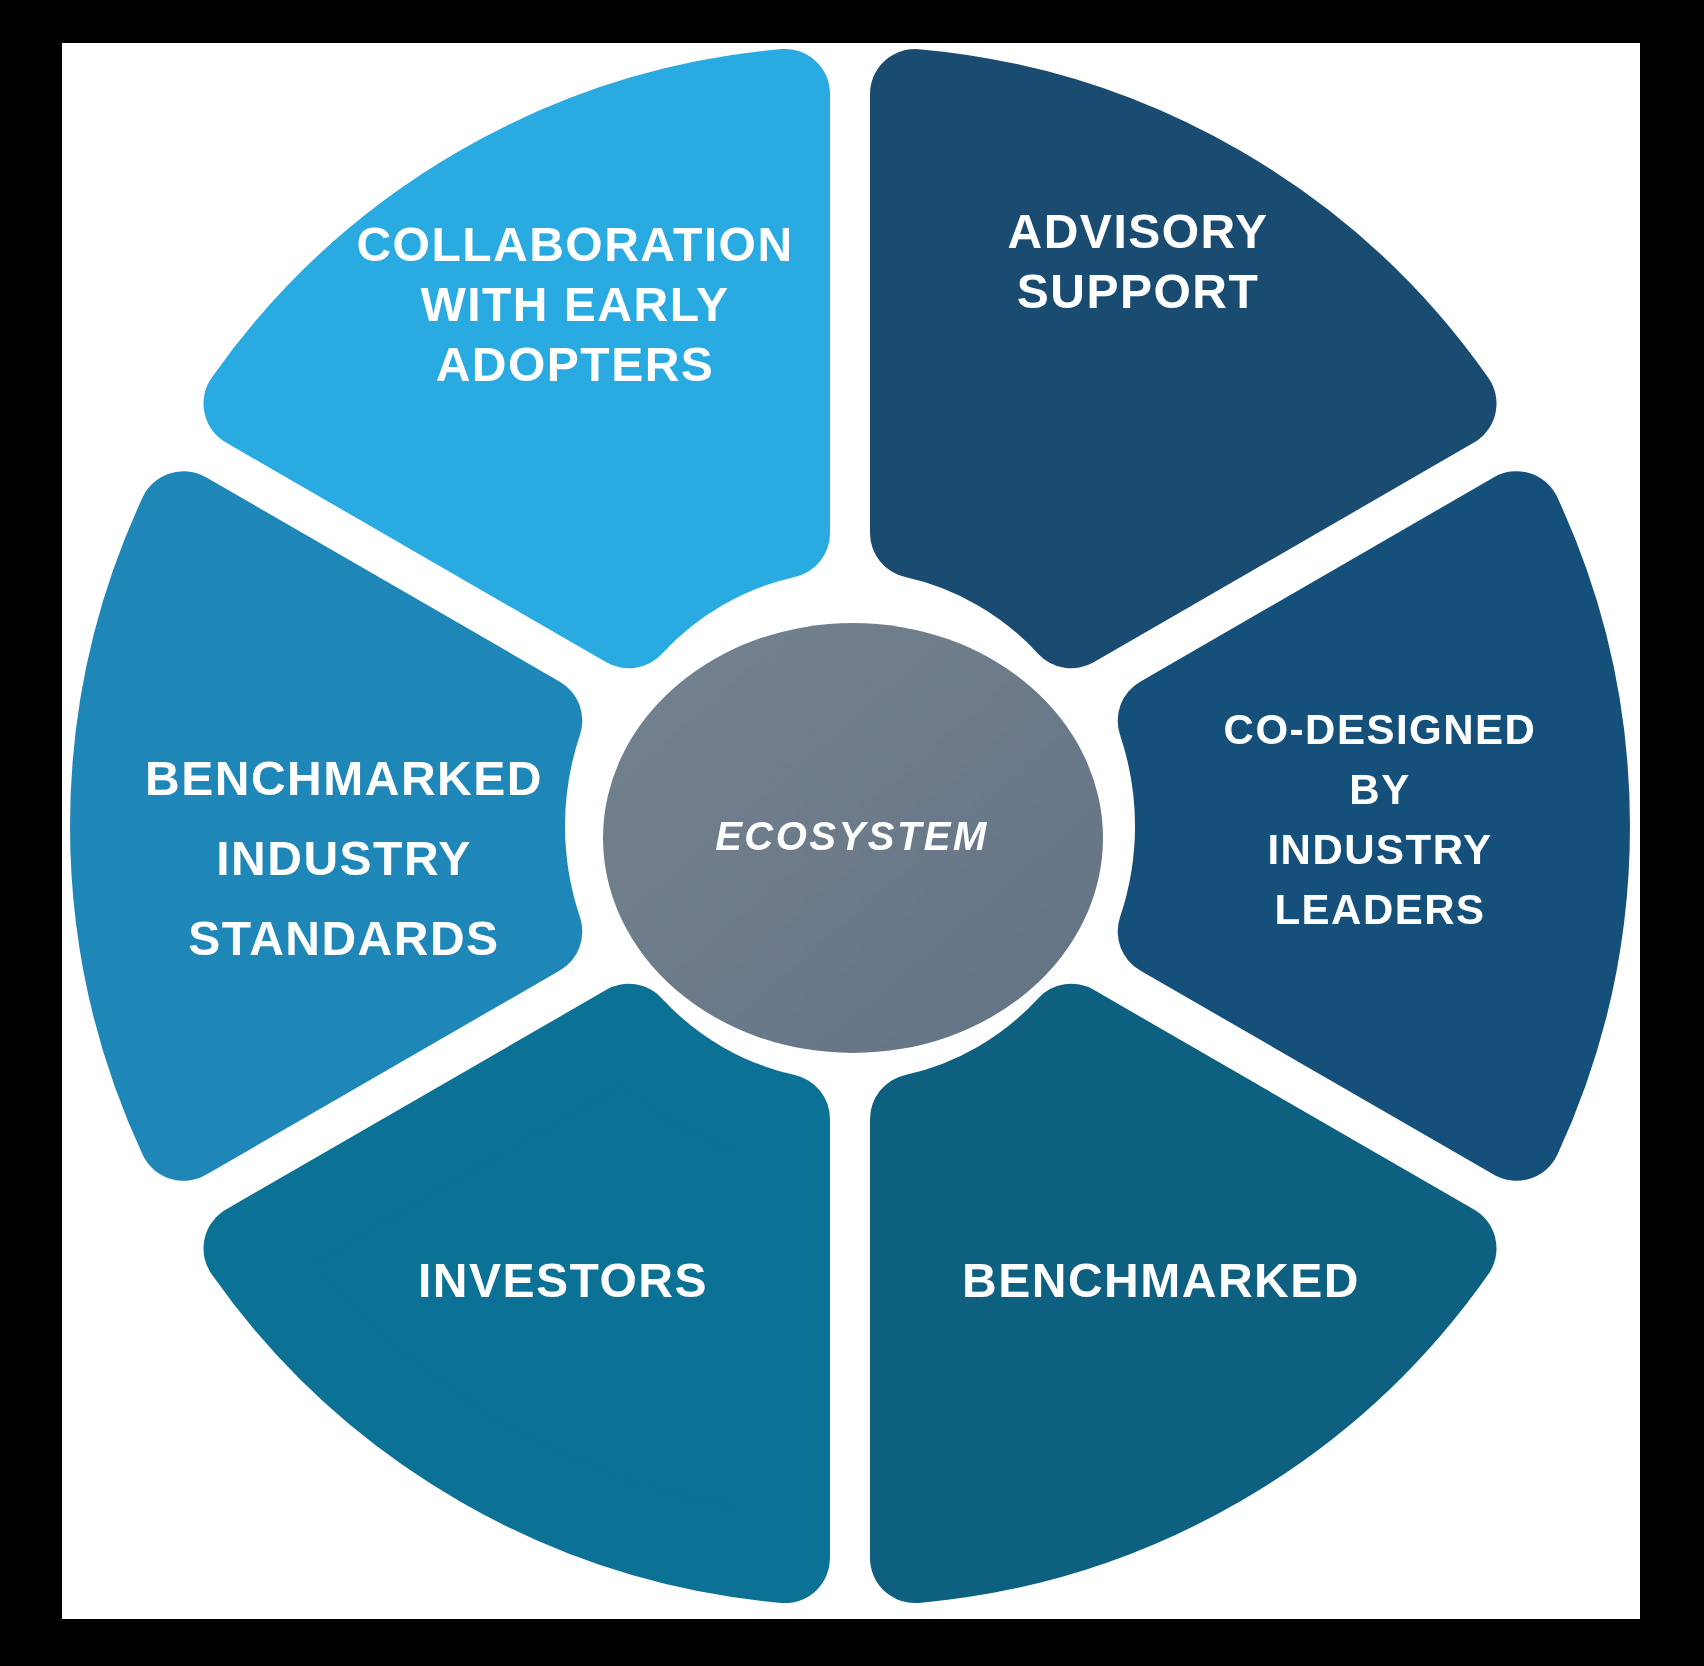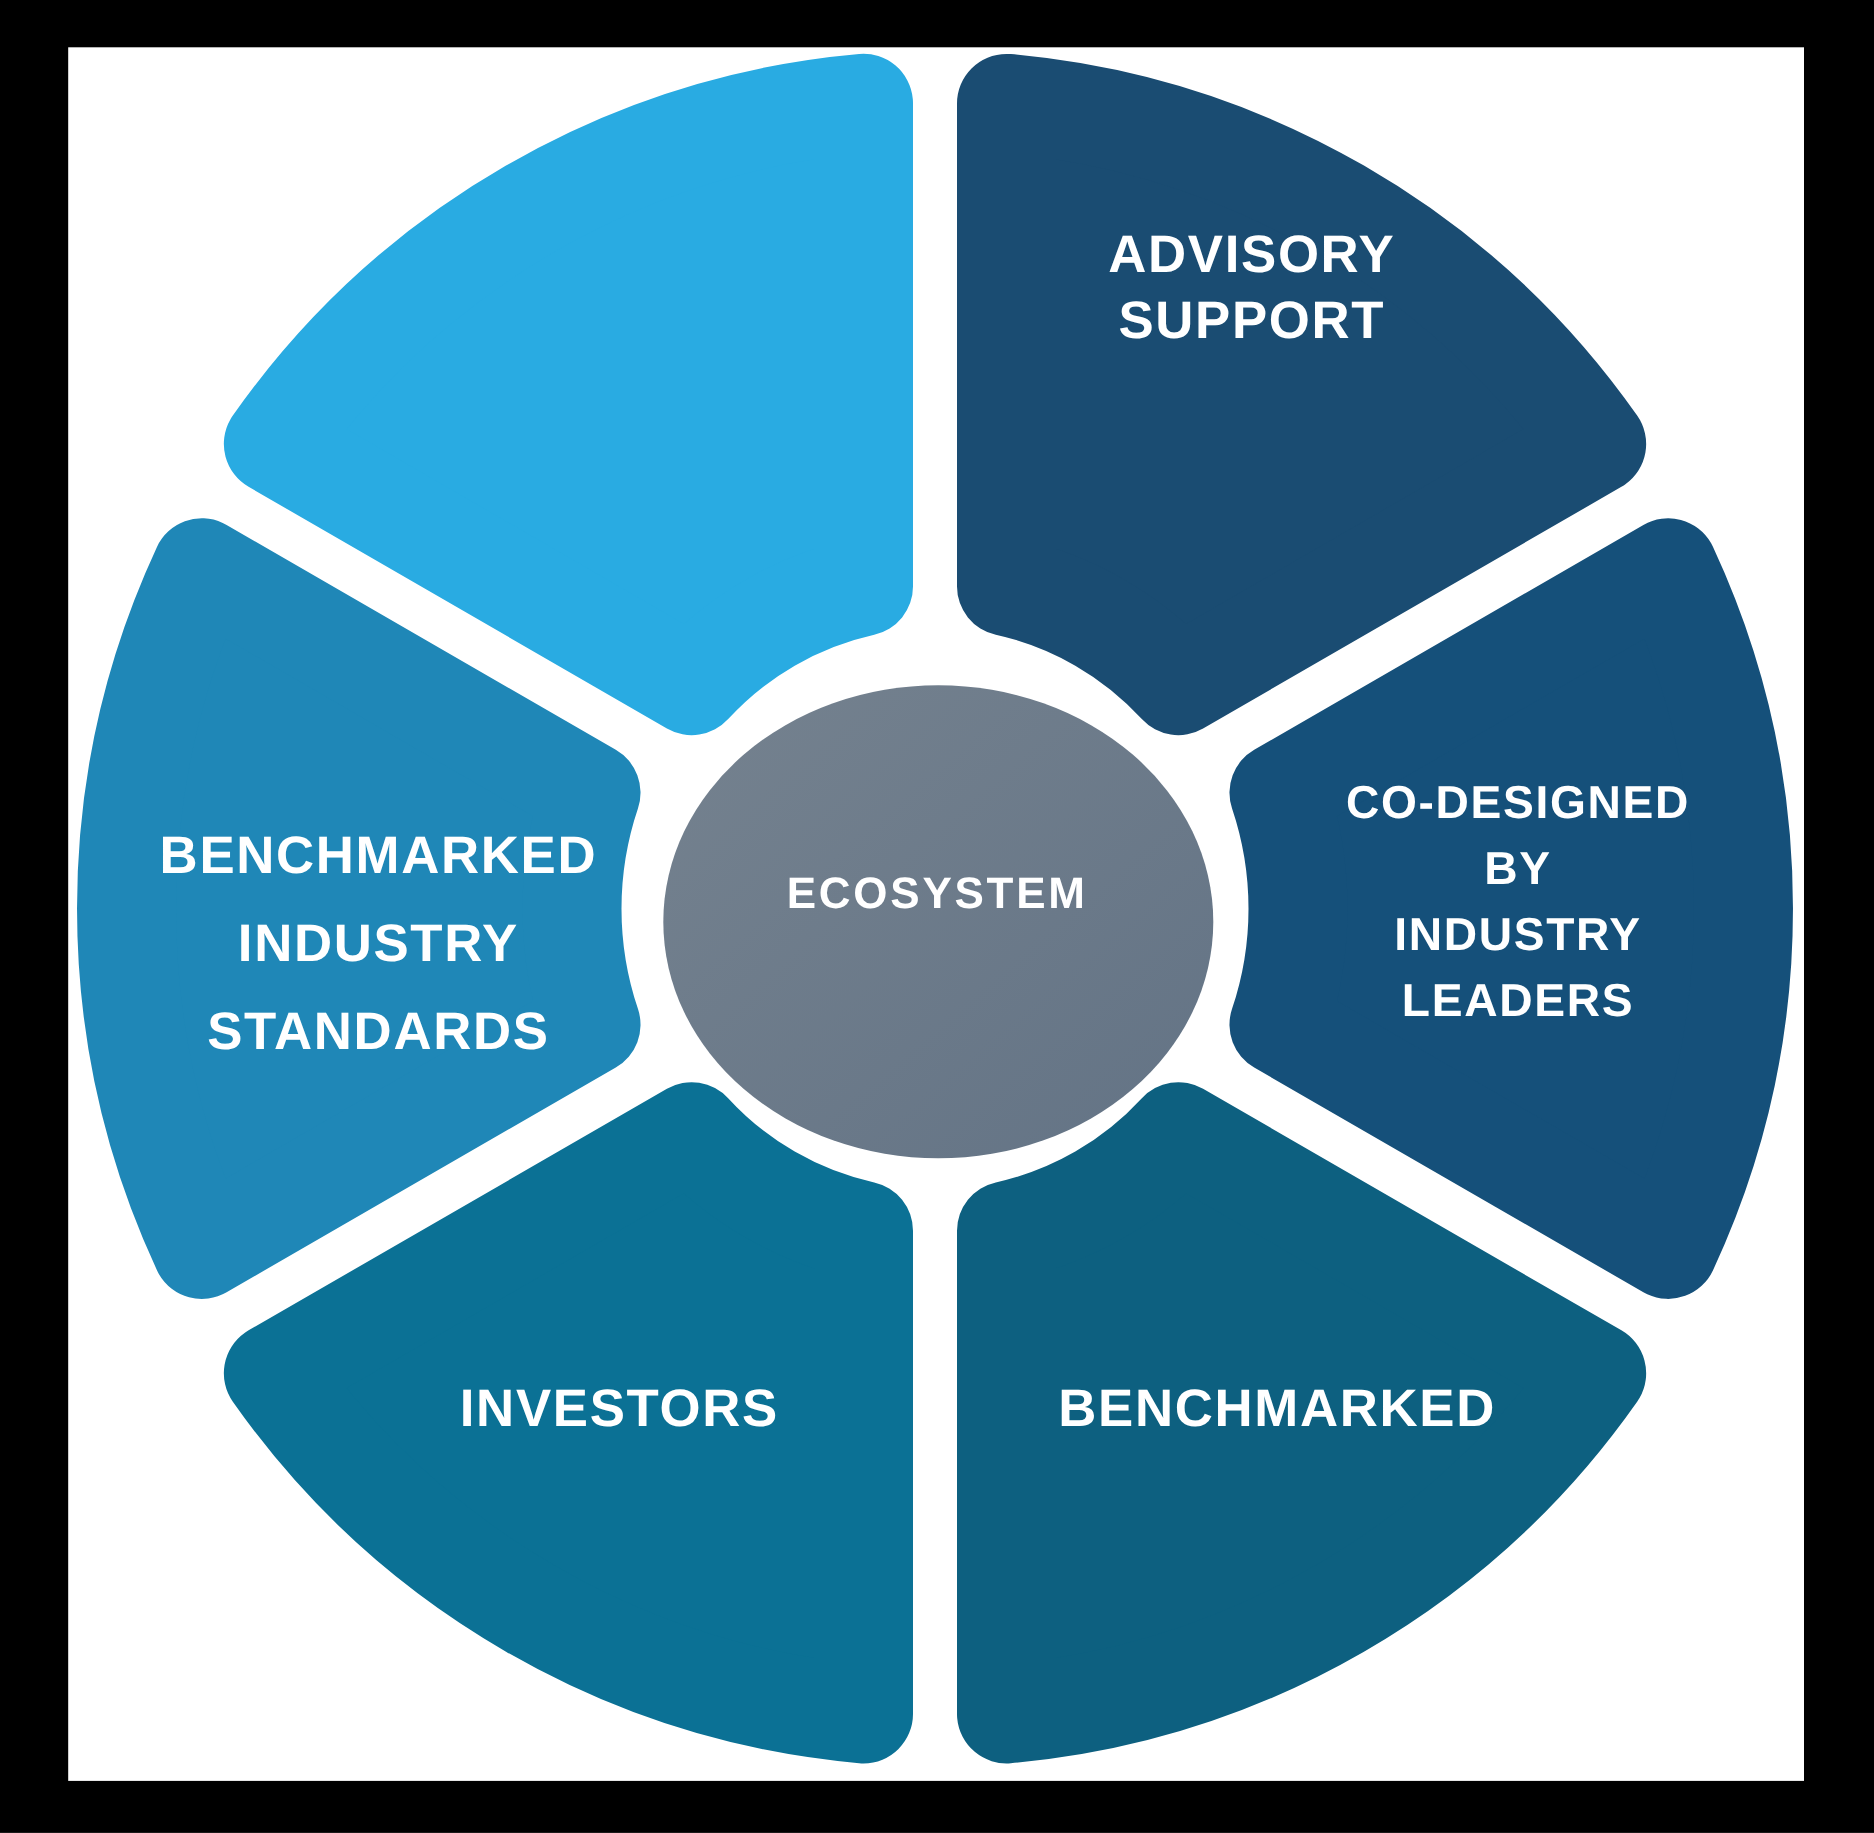--- a/index.html
+++ b/index.html
@@ -37,21 +37,21 @@
     font-size:48px;
     line-height:60px;
     -webkit-font-smoothing:antialiased;
   }
   .label-collaboration { left:575px;  top:305px; }
   .label-advisory      { left:1138px; top:262px; }
   .label-codesigned    { left:1380px; top:820px; font-size:42px; }
   .label-partnerships  { left:1161px; top:1281px; }
   .label-investors     { left:563px;  top:1281px; }
   .label-benchmarked   { left:344px;  top:859px; line-height:80px; }
-  .label-ecosystem     { left:852px;  top:812px; font-size:40px; letter-spacing:2.5px; }
+  .label-ecosystem     { left:852px;  top:836px; font-size:40px; letter-spacing:2.5px;font-style:italic; }
 </style>
 </head>
 <body>
 
 <div class="stage">
   <div class="canvas"></div>
 
   <svg class="wheel" viewBox="0 0 1704 1666" aria-hidden="true">
 
     <defs>
@@ -69,20 +69,23 @@
 
     <path d="M785,1118.9 L785,1558.1 A735,735 0 0 1 248.5,1248.4 L628.8,1028.8 A300,300 0 0 0 785,1118.9 Z" fill="#0b7195" stroke="#0b7195"></path>
 
     <path d="M537.3,931.5 L183.5,1135.8 A735,735 0 0 1 183.5,516.2 L537.3,720.6 A330,330 0 0 0 537.3,931.5 Z" fill="#1f87b7" stroke="#1f87b7"></path>
 
     <path d="M628.8,623.3 L248.5,403.6 A735,735 0 0 1 785,93.9 L785,533.1 A300,300 0 0 0 628.8,623.3 Z" fill="#29abe2" stroke="#29abe2"></path>
 
     <ellipse cx="853" cy="838" rx="250" ry="215" fill="url(#centerGrad)"></ellipse>
   </svg>
 
+  <div class="label label-collaboration">COLLABORATION
+WITH EARLY
+ADOPTERS</div>
 
   <div class="label label-advisory">ADVISORY
 SUPPORT</div>
 
   <div class="label label-codesigned">CO-DESIGNED
 BY
 INDUSTRY
 LEADERS</div>
 
   <div class="label label-partnerships">BENCHMARKED</div>

